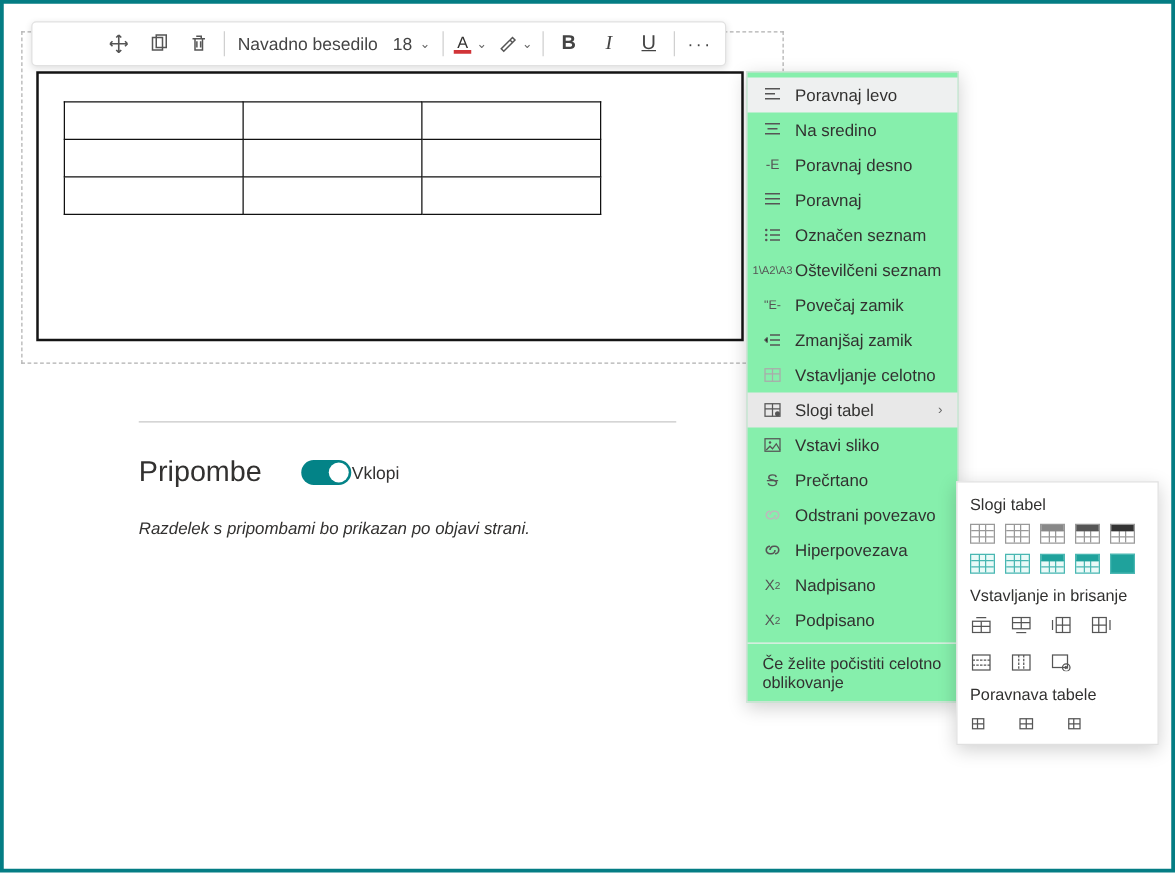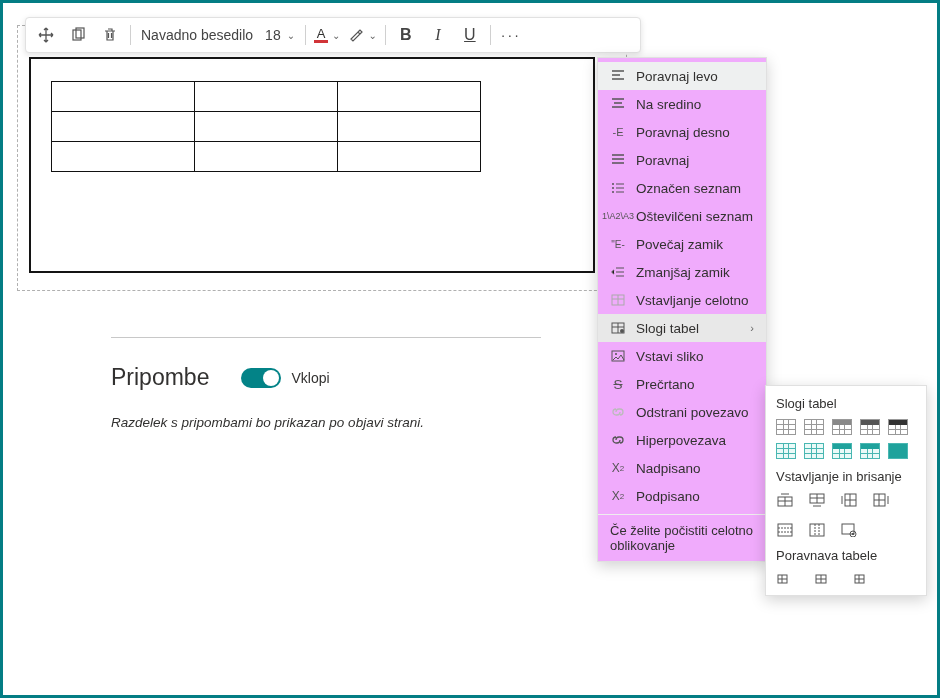--- a/index.html
+++ b/index.html
@@ -27,30 +27,31 @@
     top: 22px;
     right: 310px;
     height: 266px;
     border: 1px dashed #b0b0b0;
     background: #fff;
   }
   .toolbar {
     position: absolute;
     left: 22px;
     top: 14px;
-    width: 616px;
+    width: 556px;
     height: 36px;
     background: #fff;
     border: 1px solid #e1e1e1;
     border-radius: 4px;
     box-shadow: 0 2px 6px rgba(0,0,0,0.12);
     display: flex;
     align-items: center;
     padding: 0 4px;
     z-index: 5;
+    justify-content: flex-end;
   }
   .tb-btn {
     width: 32px;
     height: 32px;
     display: flex;
     align-items: center;
     justify-content: center;
     color: #444;
     cursor: pointer;
     border-radius: 2px;
@@ -160,21 +161,21 @@
   }
   .toggle-label { font-size: 14px; color: #323130; }
   .cm-desc { font-size: 13.5px; color: #323130; font-style: italic; }
 
   
   .dropdown {
     position: absolute;
     left: 594px;
     top: 54px;
     width: 170px;
-    background: #f0abfc;
+    background: #86efac;
     border: 1px solid #e0e0e0;
     box-shadow: 0 4px 14px rgba(0,0,0,0.18);
     z-index: 10;
     padding: 4px 0;
   }
   .dd-item {
     display: flex;
     align-items: center;
     gap: 10px;
     padding: 6px 12px;
@@ -362,21 +363,21 @@
             <td></td>
           </tr>
     </tbody>
       </table>
   </div>
 
   <div class="comments">
     <div class="hr"></div>
     <div class="cm-row">
       <span class="cm-title">Pripombe</span>
-      <div style="display:flex;align-items:center;gap:10px;">
+      <div style="display:flex;align-items:center;">
         <div class="toggle"></div>
         <span class="toggle-label">Vklopi</span>
       </div>
     </div>
     <div class="cm-desc">Razdelek s pripombami bo prikazan po objavi strani.</div>
   </div>
 
   <div class="dropdown">
     <div class="dd-item hover">
       <span class="dd-ico">

